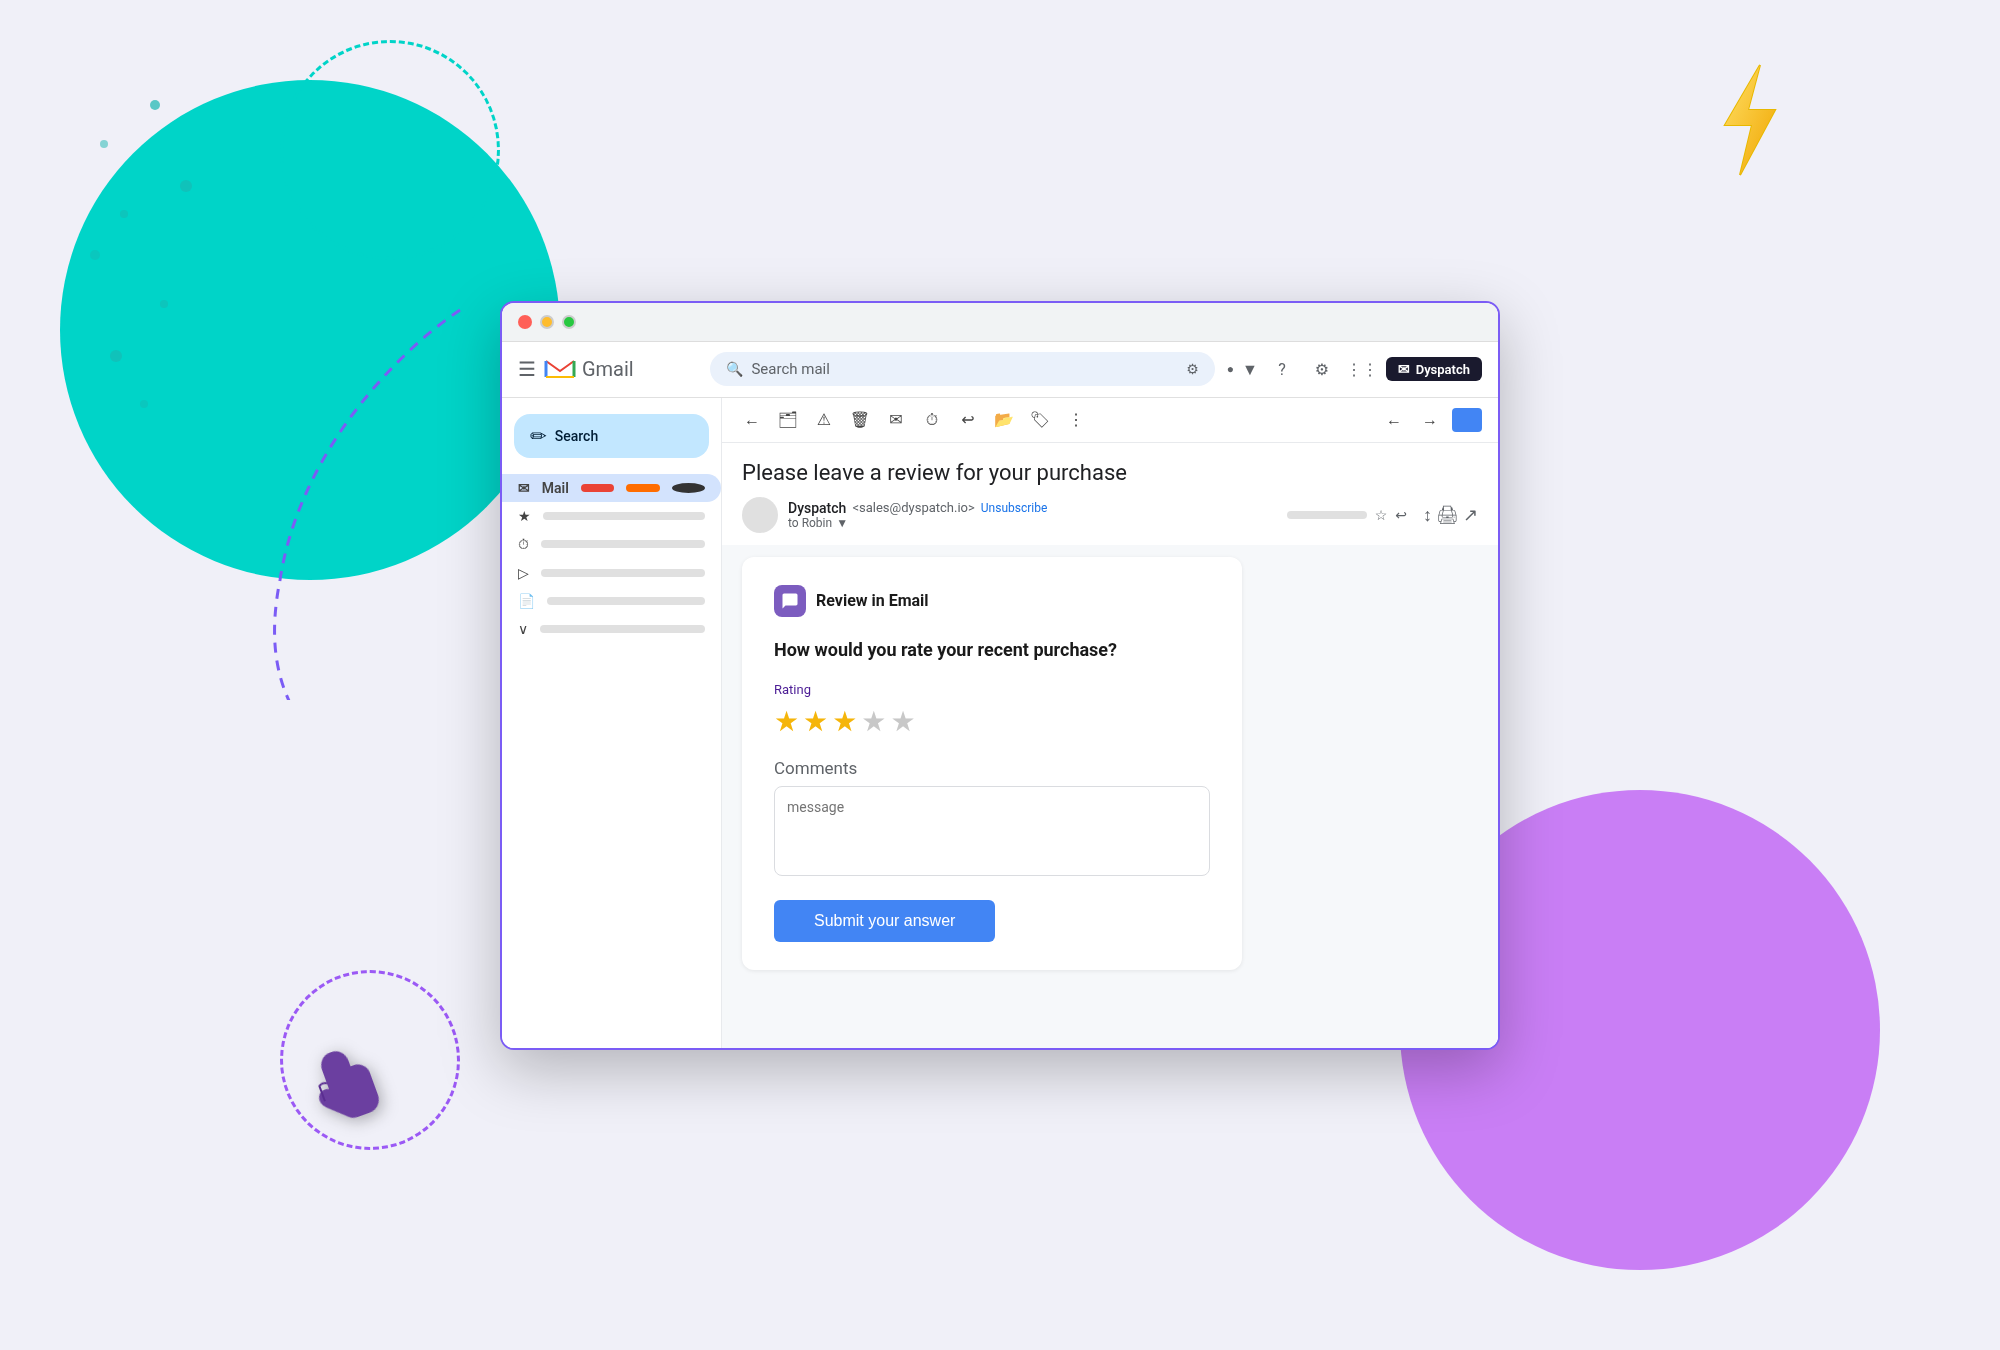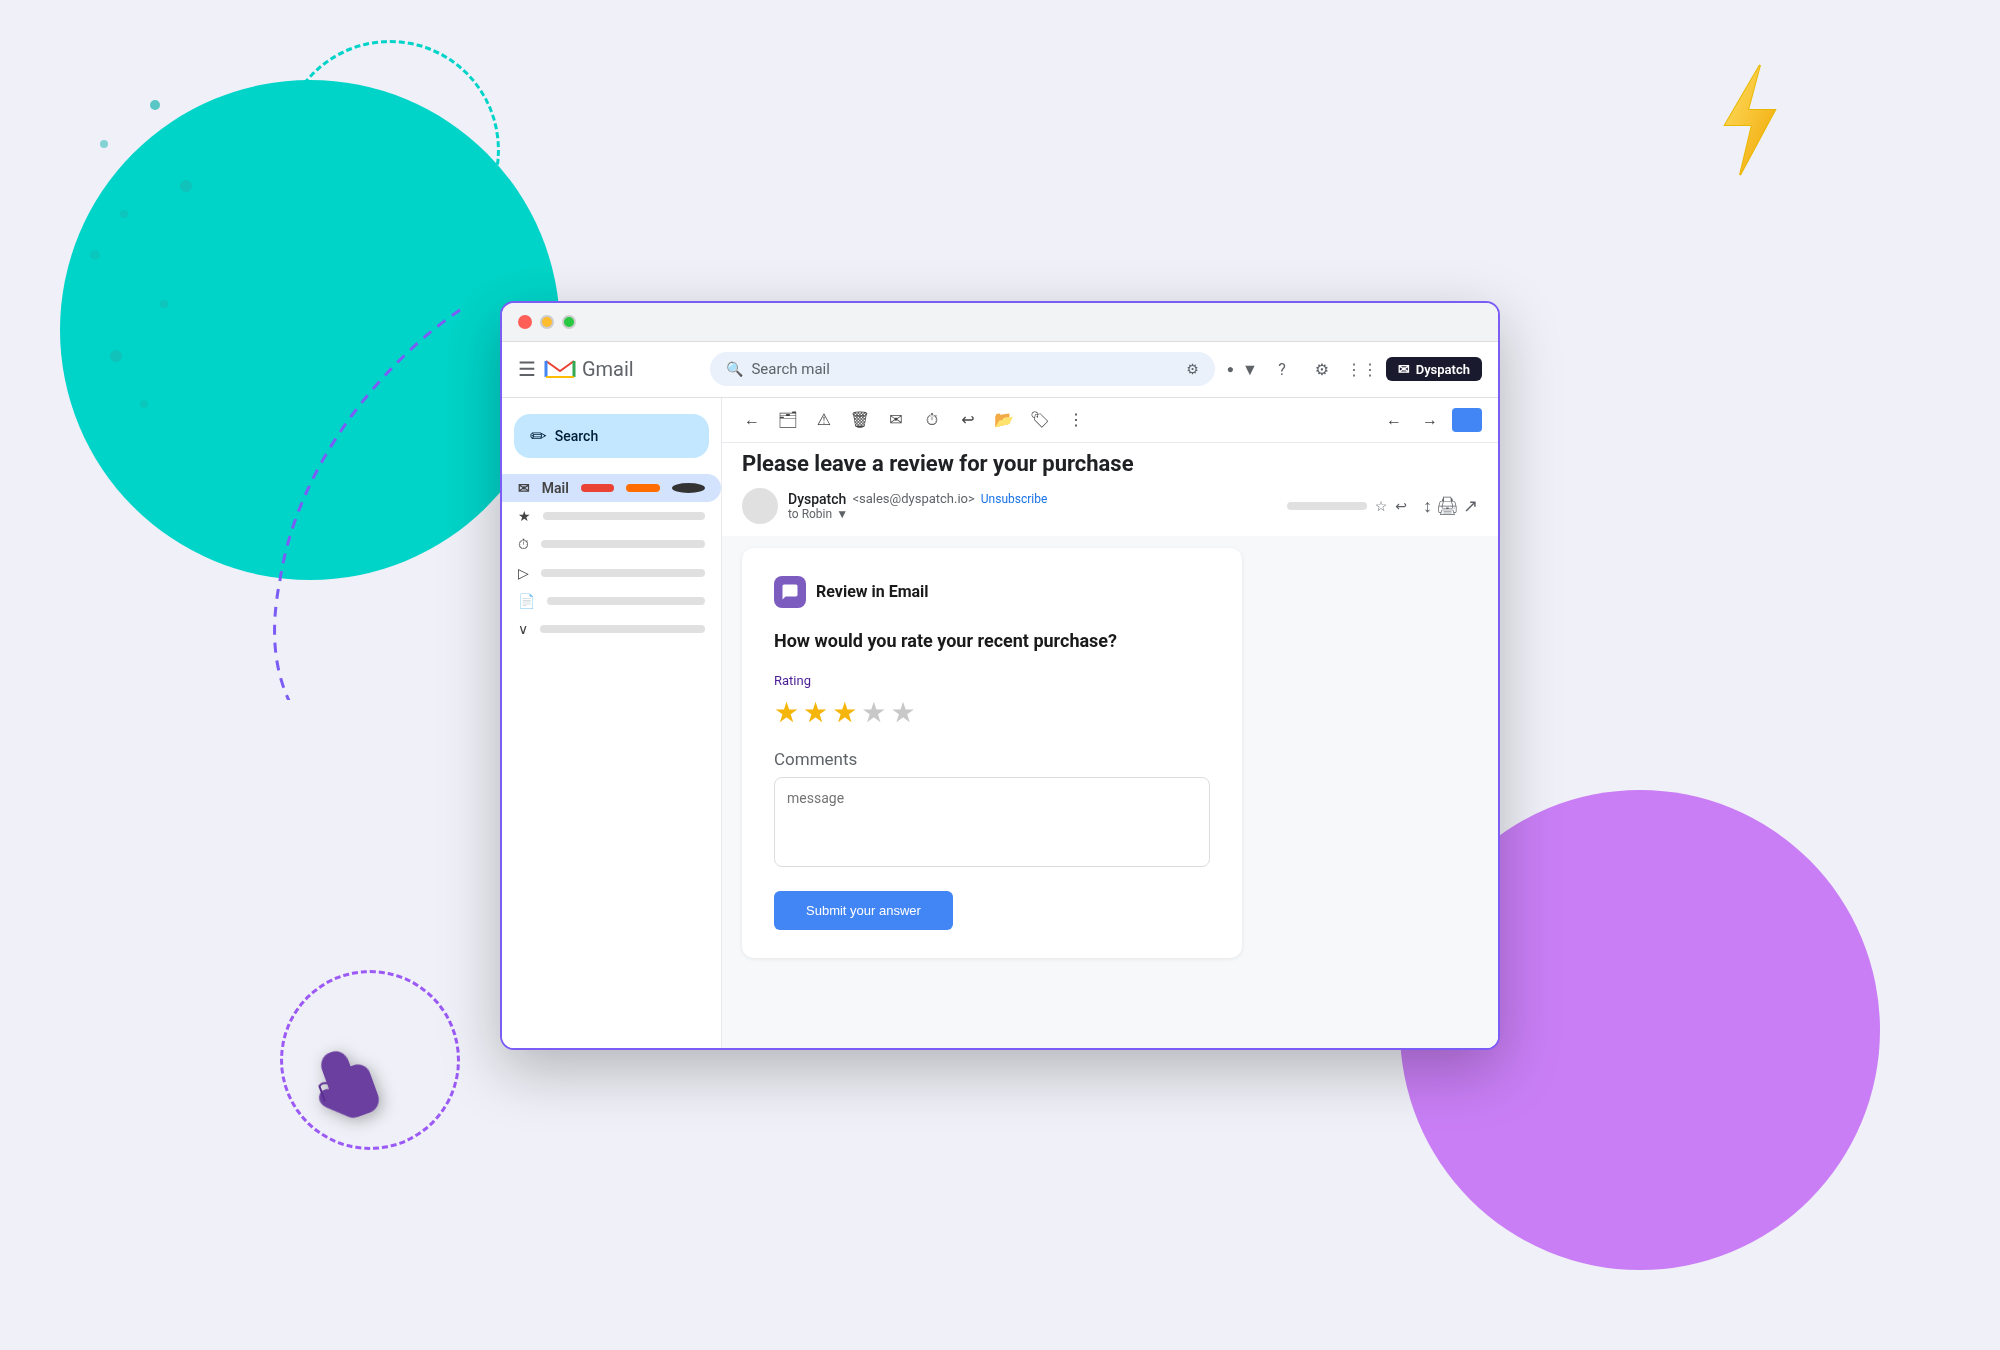--- a/index.html
+++ b/index.html
@@ -245,23 +245,23 @@
       align-items: center;
       justify-content: center;
       color: #444;
       font-size: 16px;
       cursor: pointer;
       border-radius: 4px;
     }
 
     .email-subject {
       font-size: 22px;
-      font-weight: 700;
+      font-weight: 400;
       color: #202124;
-      padding: 8px 20px 8px;
+      padding: 17px 20px 8px;
     }
 
     .email-sender {
       padding: 4px 20px 12px;
       font-size: 14px;
       color: #5f6368;
       display: flex;
       align-items: center;
       gap: 10px;
     }
@@ -360,22 +360,22 @@
       font-family: inherit;
       outline: none;
       margin-bottom: 20px;
     }
 
     .submit-btn {
       background: #4285f4;
       color: #fff;
       border: none;
       border-radius: 6px;
-      padding: 12px 32px;
-      font-size: 13px;
+      padding: 12px 40px;
+      font-size: 16px;
       font-weight: 500;
       cursor: pointer;
       display: block;
     }
 
     
     .dashed-arrow {
       position: absolute;
       z-index: 20;
       pointer-events: none;

